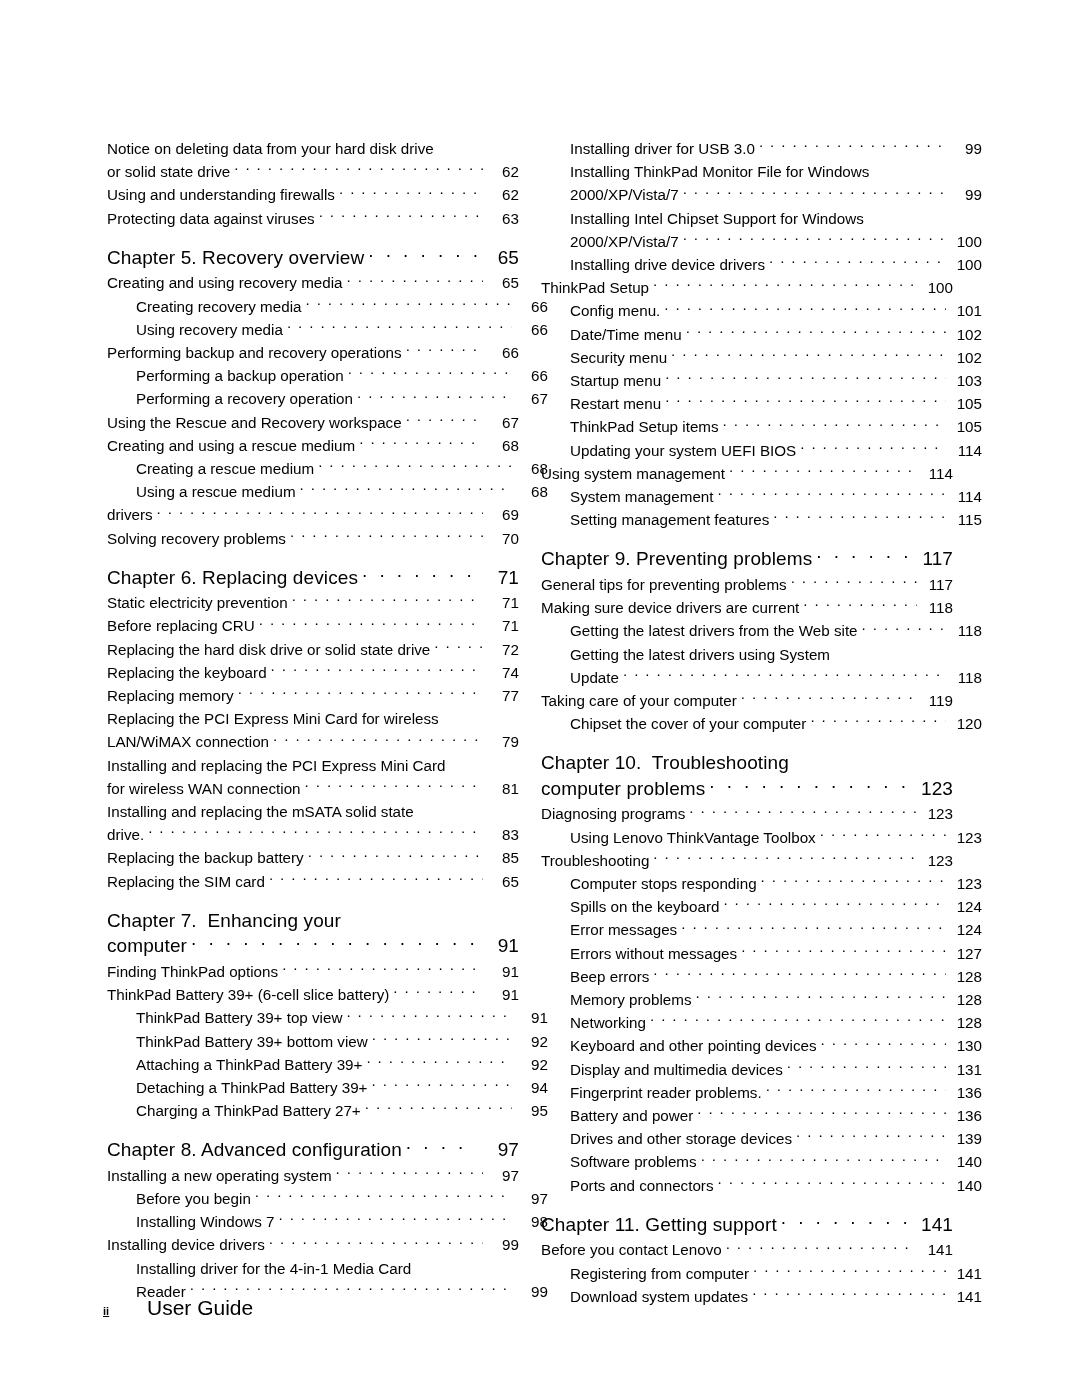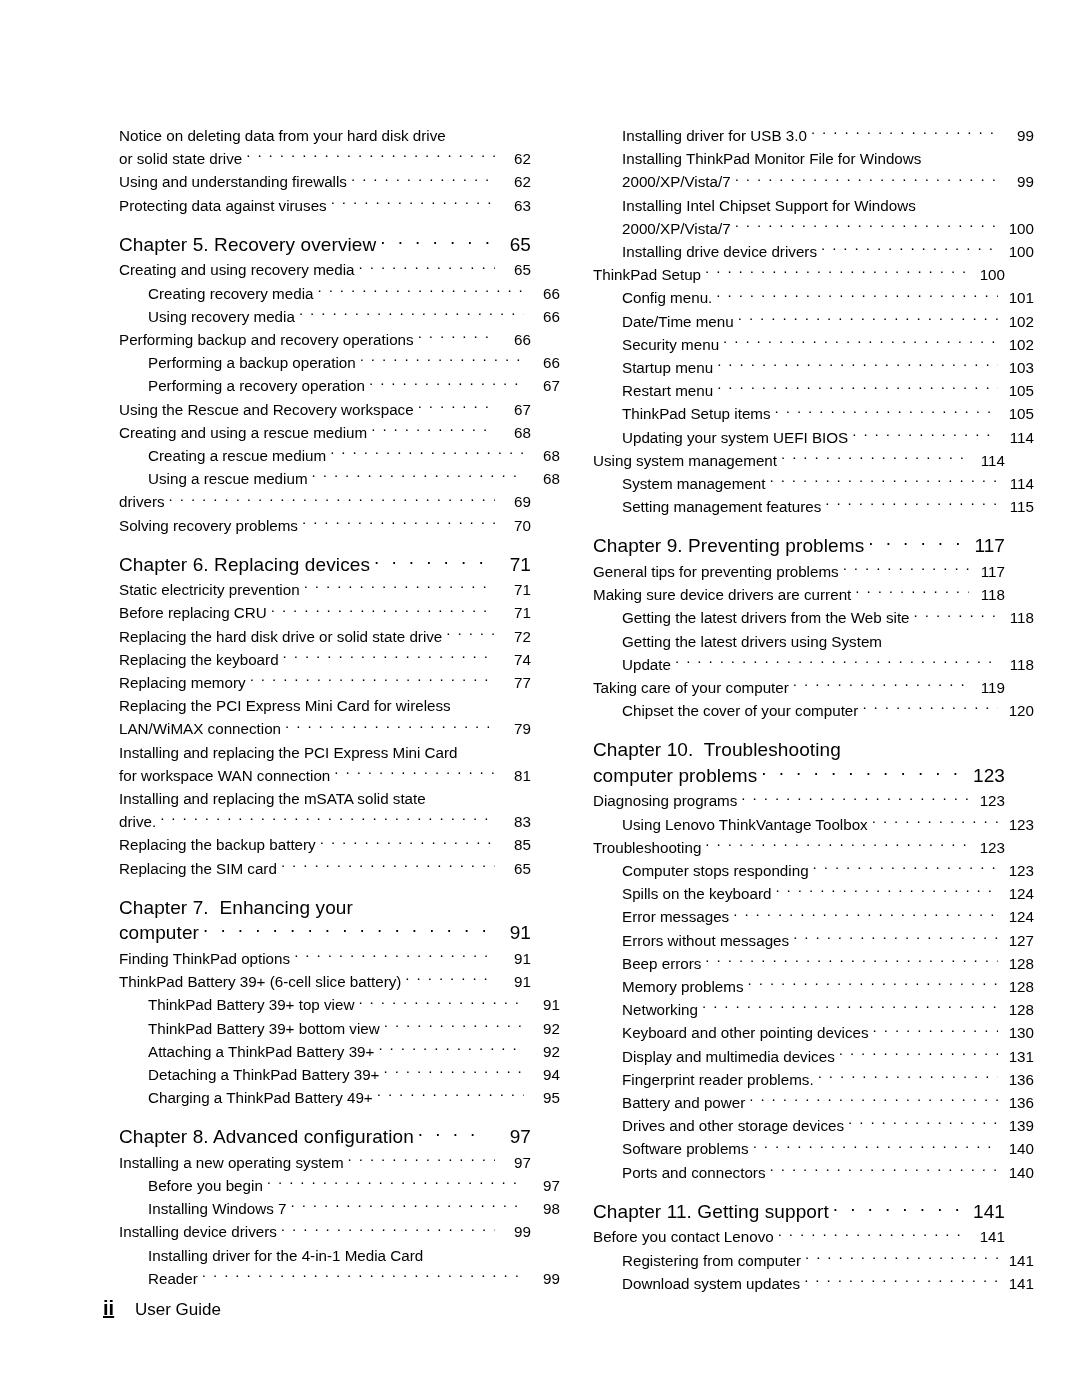--- a/index.html
+++ b/index.html
@@ -18,26 +18,25 @@
   .page {
     position: absolute;
     left: 0; top: 0;
     width: 1080px;
     height: 1397px;
     overflow: hidden;
   }
   .toc-columns {
     position: absolute;
     left: 107px;
-    top: 124px;
+    top: 137px;
     width: 866px;
     display: flex;
     flex-direction: row;
-    gap: 62px;
-    margin-left: 12px;
+    gap: 22px;
   }
   .toc-col {
     width: 412px;
     flex: 0 0 412px;
   }
 
   
   .entry {
     display: block;
     width: 100%;
@@ -106,27 +105,28 @@
     position: absolute;
     left: 103px;
     top: 1299px;
     font-size: 14.5px;
     line-height: 18px;
     display: flex;
     align-items: baseline;
   }
   .footer .folio {
     font-weight: bold;
-    font-size: 20px;
+    font-size: 11px;
     width: 32px;
     display: inline-block;
     text-decoration: underline;
   }
   .footer .guide {
-    font-size: 17px;
+    font-size: 21px;
+    margin-left: 12px;
   }
 </style>
 </head>
 <body>
 
 <div class="page">
 
   <div class="toc-columns">
     <div class="toc-col" id="col-0">
         <div class="entry lvl1">
@@ -288,21 +288,21 @@
           <span class="contline">Replacing the PCI Express Mini Card for wireless</span>
           <div class="row">
             <span class="label">LAN/WiMAX connection</span>
             <span class="leader"></span>
             <span class="pageno">79</span>
           </div>
         </div>
         <div class="entry lvl1">
           <span class="contline">Installing and replacing the PCI Express Mini Card</span>
           <div class="row">
-            <span class="label">for workspace WAN connection</span>
+            <span class="label">for wireless WAN connection</span>
             <span class="leader"></span>
             <span class="pageno">81</span>
           </div>
         </div>
         <div class="entry lvl1">
           <span class="contline">Installing and replacing the mSATA solid state</span>
           <div class="row">
             <span class="label">drive.</span>
             <span class="leader"></span>
             <span class="pageno">83</span>
@@ -367,21 +367,21 @@
         </div>
         <div class="entry lvl2">
           <div class="row">
             <span class="label">Detaching a ThinkPad Battery 39+</span>
             <span class="leader"></span>
             <span class="pageno">94</span>
           </div>
         </div>
         <div class="entry lvl2">
           <div class="row">
-            <span class="label">Charging a ThinkPad Battery 49+</span>
+            <span class="label">Charging a ThinkPad Battery 27+</span>
             <span class="leader"></span>
             <span class="pageno">95</span>
           </div>
         </div>
         <div class="entry lvl1 chapter">
           <div class="row">
             <span class="label">Chapter 8. Advanced configuration</span>
             <span class="leader"></span>
             <span class="pageno">97</span>
           </div>

